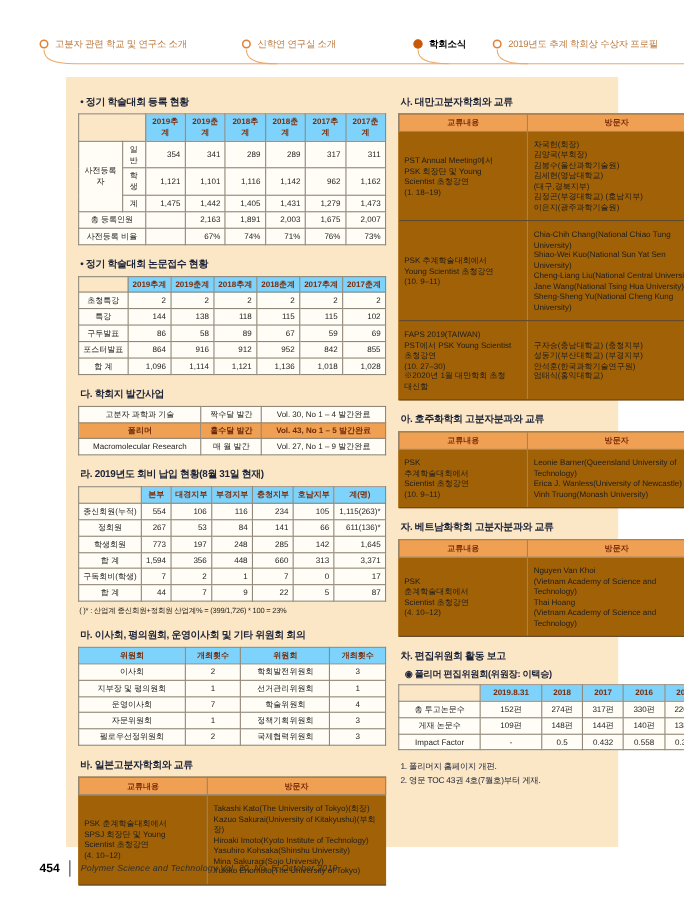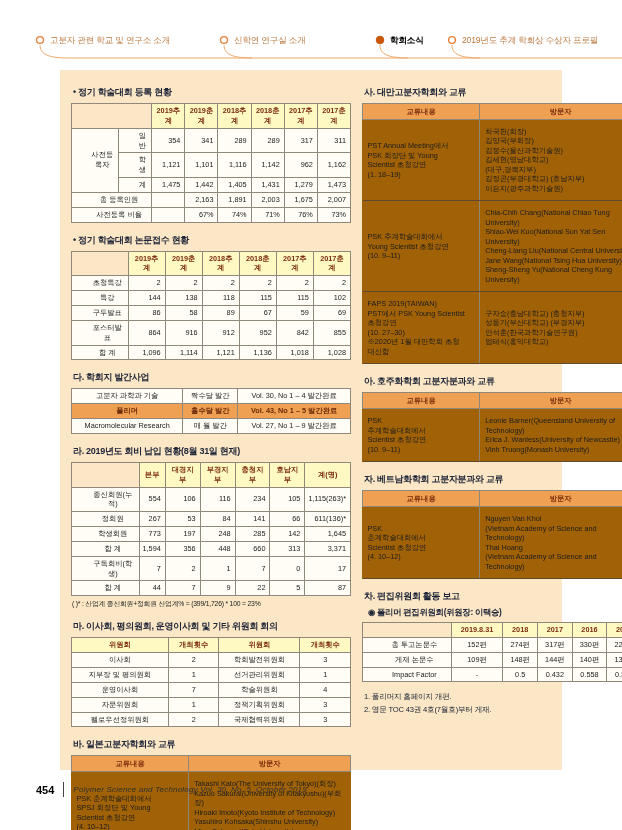--- a/index.html
+++ b/index.html
@@ -18,25 +18,25 @@
     background:#fbe7c5;padding:14px 11px;display:flex;gap:11px;
   }
   .col{width:280px;flex:0 0 auto;}
   .h{font-weight:bold;font-size:9px;color:#20263a;margin:11px 0 4px 2px;letter-spacing:-0.3px;}
   .h.first{margin-top:2px;}
   .subh{font-weight:bold;font-size:8.4px;color:#20263a;margin:3px 0 4px 6px;letter-spacing:-0.3px;}
   
   table.tbl{width:100%;border-collapse:collapse;background:#fffdf6;font-size:7.3px;table-layout:auto;}
   .tbl th,.tbl td{padding:2px 3px;text-align:center;vertical-align:middle;color:#1c1c1c;line-height:1.35;}
   .grid th,.grid td{border:0.6px solid #90887a;}
-  .tbl th{background:#fef9c3;color:#7b2d0b;font-weight:bold;}
+  .tbl th{background:#7dd3fc;color:#7b2d0b;font-weight:bold;}
   .tbl .blank{background:#fbe7c5;}
   .tbl .hl{background:#f0a053;color:#6b2a08;font-weight:bold;}
   .tnum td.num{text-align:right;padding-right:4px;}
-  .tbl .lbl{text-align:center;padding-left:18px;}
+  .tbl .lbl{text-align:center;}
   
   table.exch{width:100%;border-collapse:collapse;background:#a16207;font-size:7.3px;}
   .exch th{border:0.6px solid #90887a;background:#f0a053;color:#7b2d0b;font-weight:bold;padding:2.5px 3px;}
   .exch td{border-bottom:1px solid #5f4a2e;padding:7px 5px;text-align:left;vertical-align:middle;
            white-space:pre-line;line-height:1.3;color:#1c1c1c;}
   .exch td + td, .exch th + th{border-left:0.8px solid #8f8678;}
   .exch td:first-child, .exch th:first-child{width:42%;}
   
   .footnote{font-size:6.8px;color:#1c1c1c;margin:3px 0 0 1px;letter-spacing:-0.2px;}
   .notes{margin:9px 0 0 2px;font-size:7.6px;color:#20263a;line-height:1.7;letter-spacing:-0.2px;}

